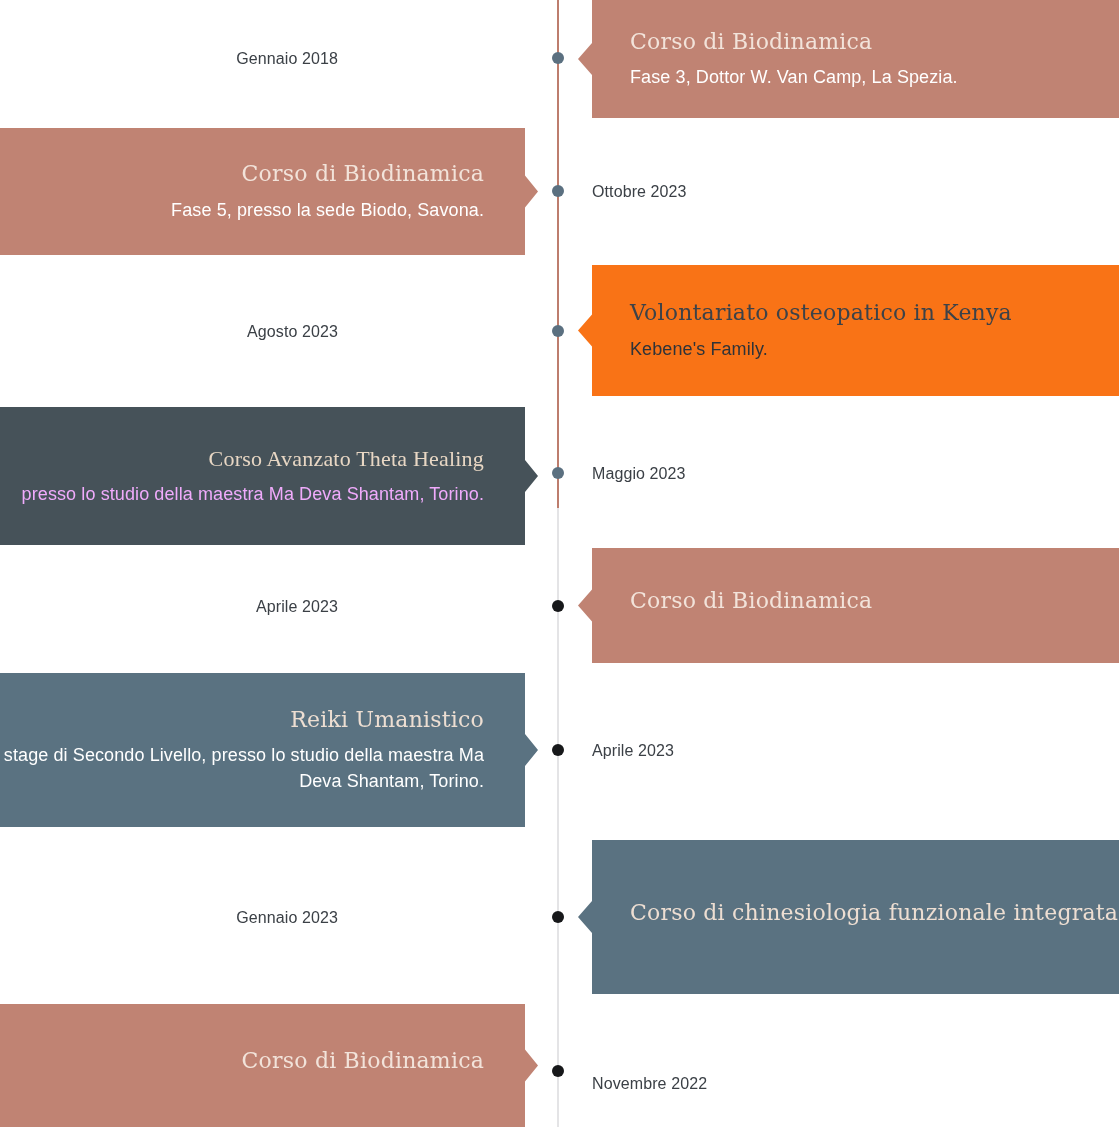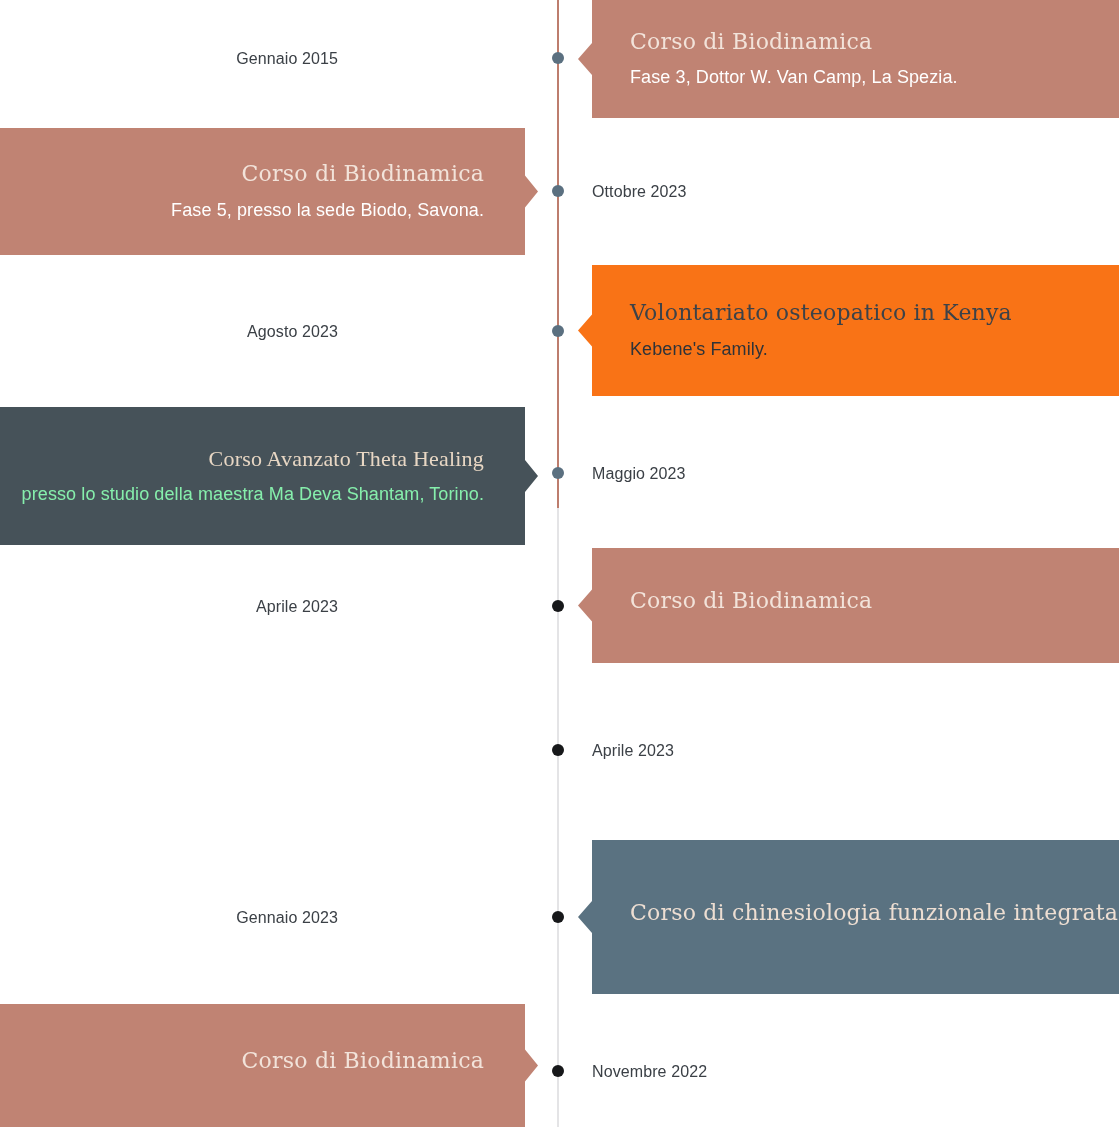--- a/index.html
+++ b/index.html
@@ -95,21 +95,21 @@
   .theme-terracotta .tl-desc   { color:#ffffff; }
 
   
   .theme-cream             { background:#f97316; }
   .theme-cream .tl-title   { color:#3d4248; }
   .theme-cream .tl-desc    { color:#2f3338; }
 
   
   .theme-charcoal            { background:#465259; }
   .theme-charcoal .tl-title  { color:#e8d7c4;font-family:Liberation Serif, serif; }
-  .theme-charcoal .tl-desc   { color:#86efac; }
+  .theme-charcoal .tl-desc   { color:#f0abfc; }
 
   
   .theme-slate            { background:#5a7281; }
   .theme-slate .tl-title  { color:#edded2; }
   .theme-slate .tl-desc   { color:#ffffff; }
 
   .wrap-title { white-space:normal; }
 </style>
 </head>
 <body>
@@ -118,21 +118,21 @@
   <div class="axis-seg warm"></div>
   <div class="axis-seg cool"></div>
 </div>
 
 <div class="tl-row" style="top:0px;height:118px;">
   <div class="tl-card right theme-terracotta" style="top:0px;height:118px;">
     <div class="tl-title">Corso di Biodinamica</div>
     <div class="tl-desc">Fase 3, Dottor W. Van Camp, La Spezia.</div>
   </div>
   <div class="tl-dot slate" style="top:52px;"></div>
-  <div class="tl-date left" style="top:51px;">Gennaio 2015</div>
+  <div class="tl-date left" style="top:51px;">Gennaio 2018</div>
 </div>
 
 <div class="tl-row" style="top:128px;height:127px;">
   <div class="tl-card left theme-terracotta" style="top:0px;height:127px;">
     <div class="tl-title">Corso di Biodinamica</div>
     <div class="tl-desc">Fase 5, presso la sede Biodo, Savona.</div>
   </div>
   <div class="tl-dot slate" style="top:57px;"></div>
   <div class="tl-date right" style="top:56px;">Ottobre 2023</div>
 </div>
@@ -157,31 +157,35 @@
 
 <div class="tl-row" style="top:548px;height:115px;">
   <div class="tl-card right theme-terracotta" style="top:0px;height:115px;">
     <div class="tl-title">Corso di Biodinamica</div>
   </div>
   <div class="tl-dot dark" style="top:52px;"></div>
   <div class="tl-date left" style="top:51px;">Aprile 2023</div>
 </div>
 
 <div class="tl-row" style="top:673px;height:154px;">
+  <div class="tl-card left theme-slate" style="top:0px;height:154px;">
+    <div class="tl-title">Reiki Umanistico</div>
+    <div class="tl-desc">stage di Secondo Livello, presso lo studio della maestra Ma Deva Shantam, Torino.</div>
+  </div>
   <div class="tl-dot dark" style="top:71px;"></div>
   <div class="tl-date right" style="top:70px;">Aprile 2023</div>
 </div>
 
 <div class="tl-row" style="top:840px;height:154px;">
   <div class="tl-card right theme-slate" style="top:0px;height:154px;">
     <div class="tl-title wrap-title">Corso di chinesiologia funzionale integrata</div>
   </div>
   <div class="tl-dot dark" style="top:71px;"></div>
   <div class="tl-date left" style="top:70px;">Gennaio 2023</div>
 </div>
 
 <div class="tl-row" style="top:1004px;height:123px;">
   <div class="tl-card left theme-terracotta" style="top:0px;height:123px;">
     <div class="tl-title">Corso di Biodinamica</div>
   </div>
   <div class="tl-dot dark" style="top:61px;"></div>
-  <div class="tl-date right" style="top:60px;">Novembre 2022</div>
+  <div class="tl-date right" style="top:72px;">Novembre 2022</div>
 </div>
 
 </body></html>

